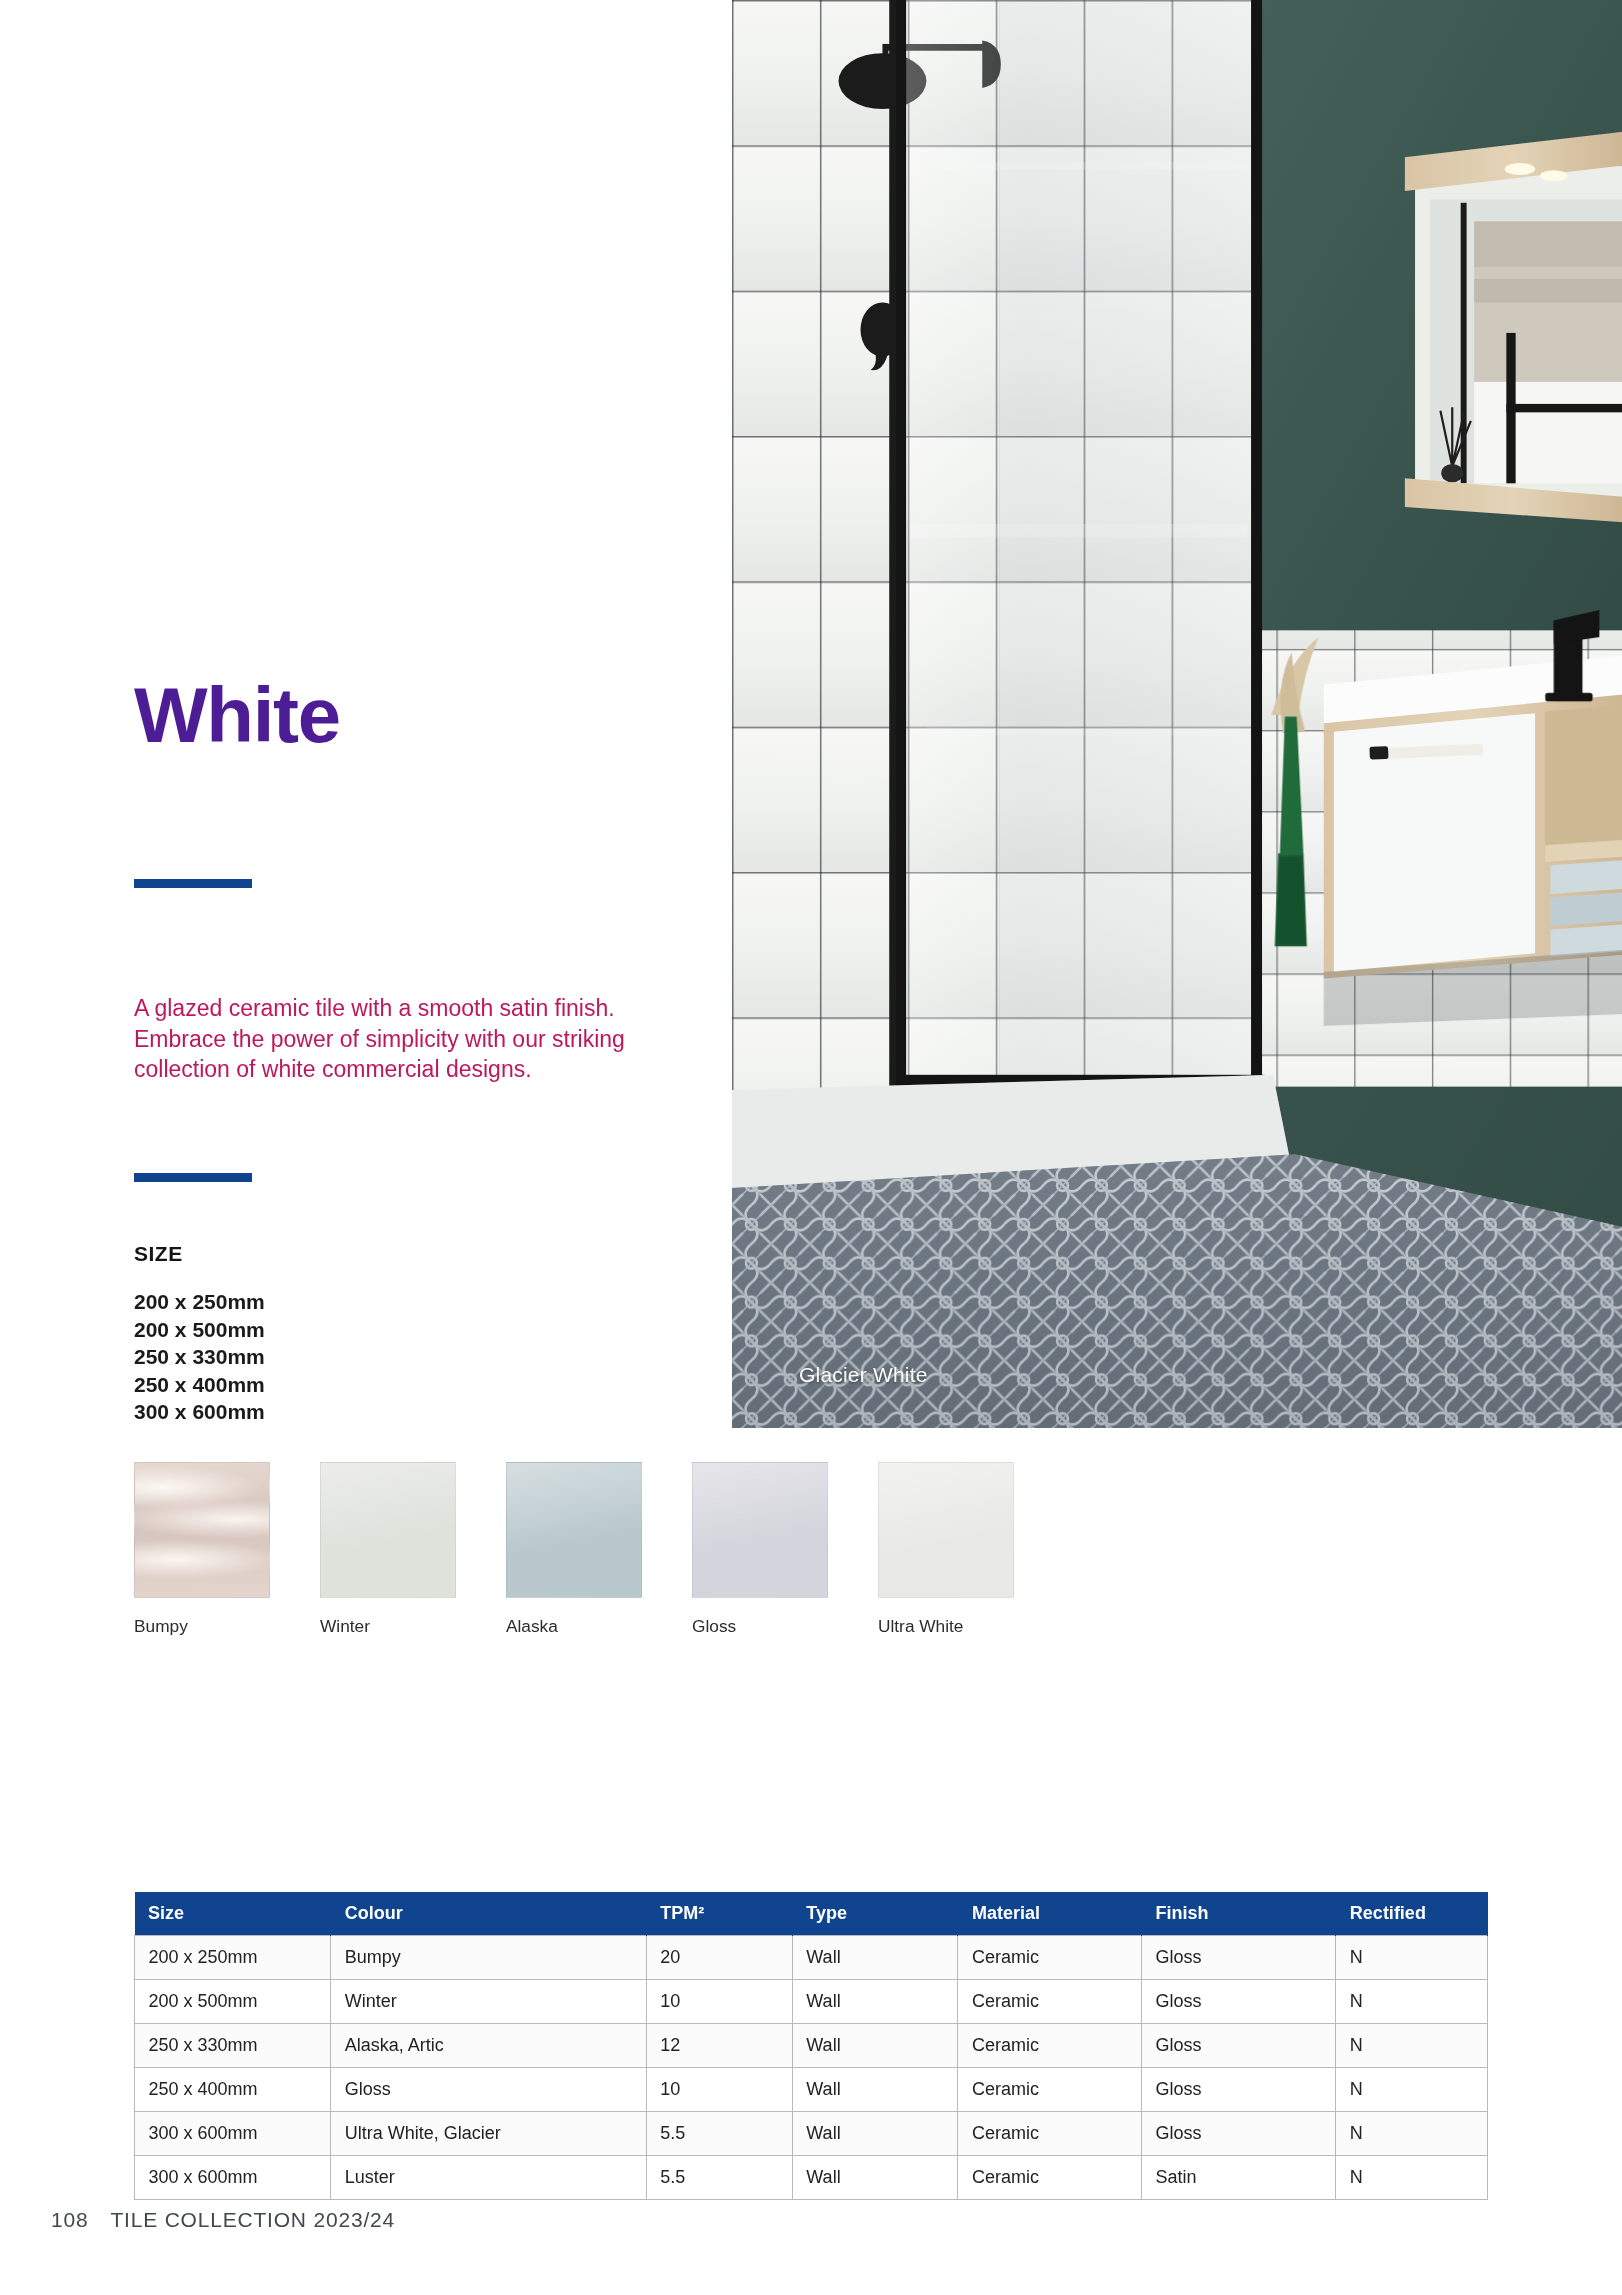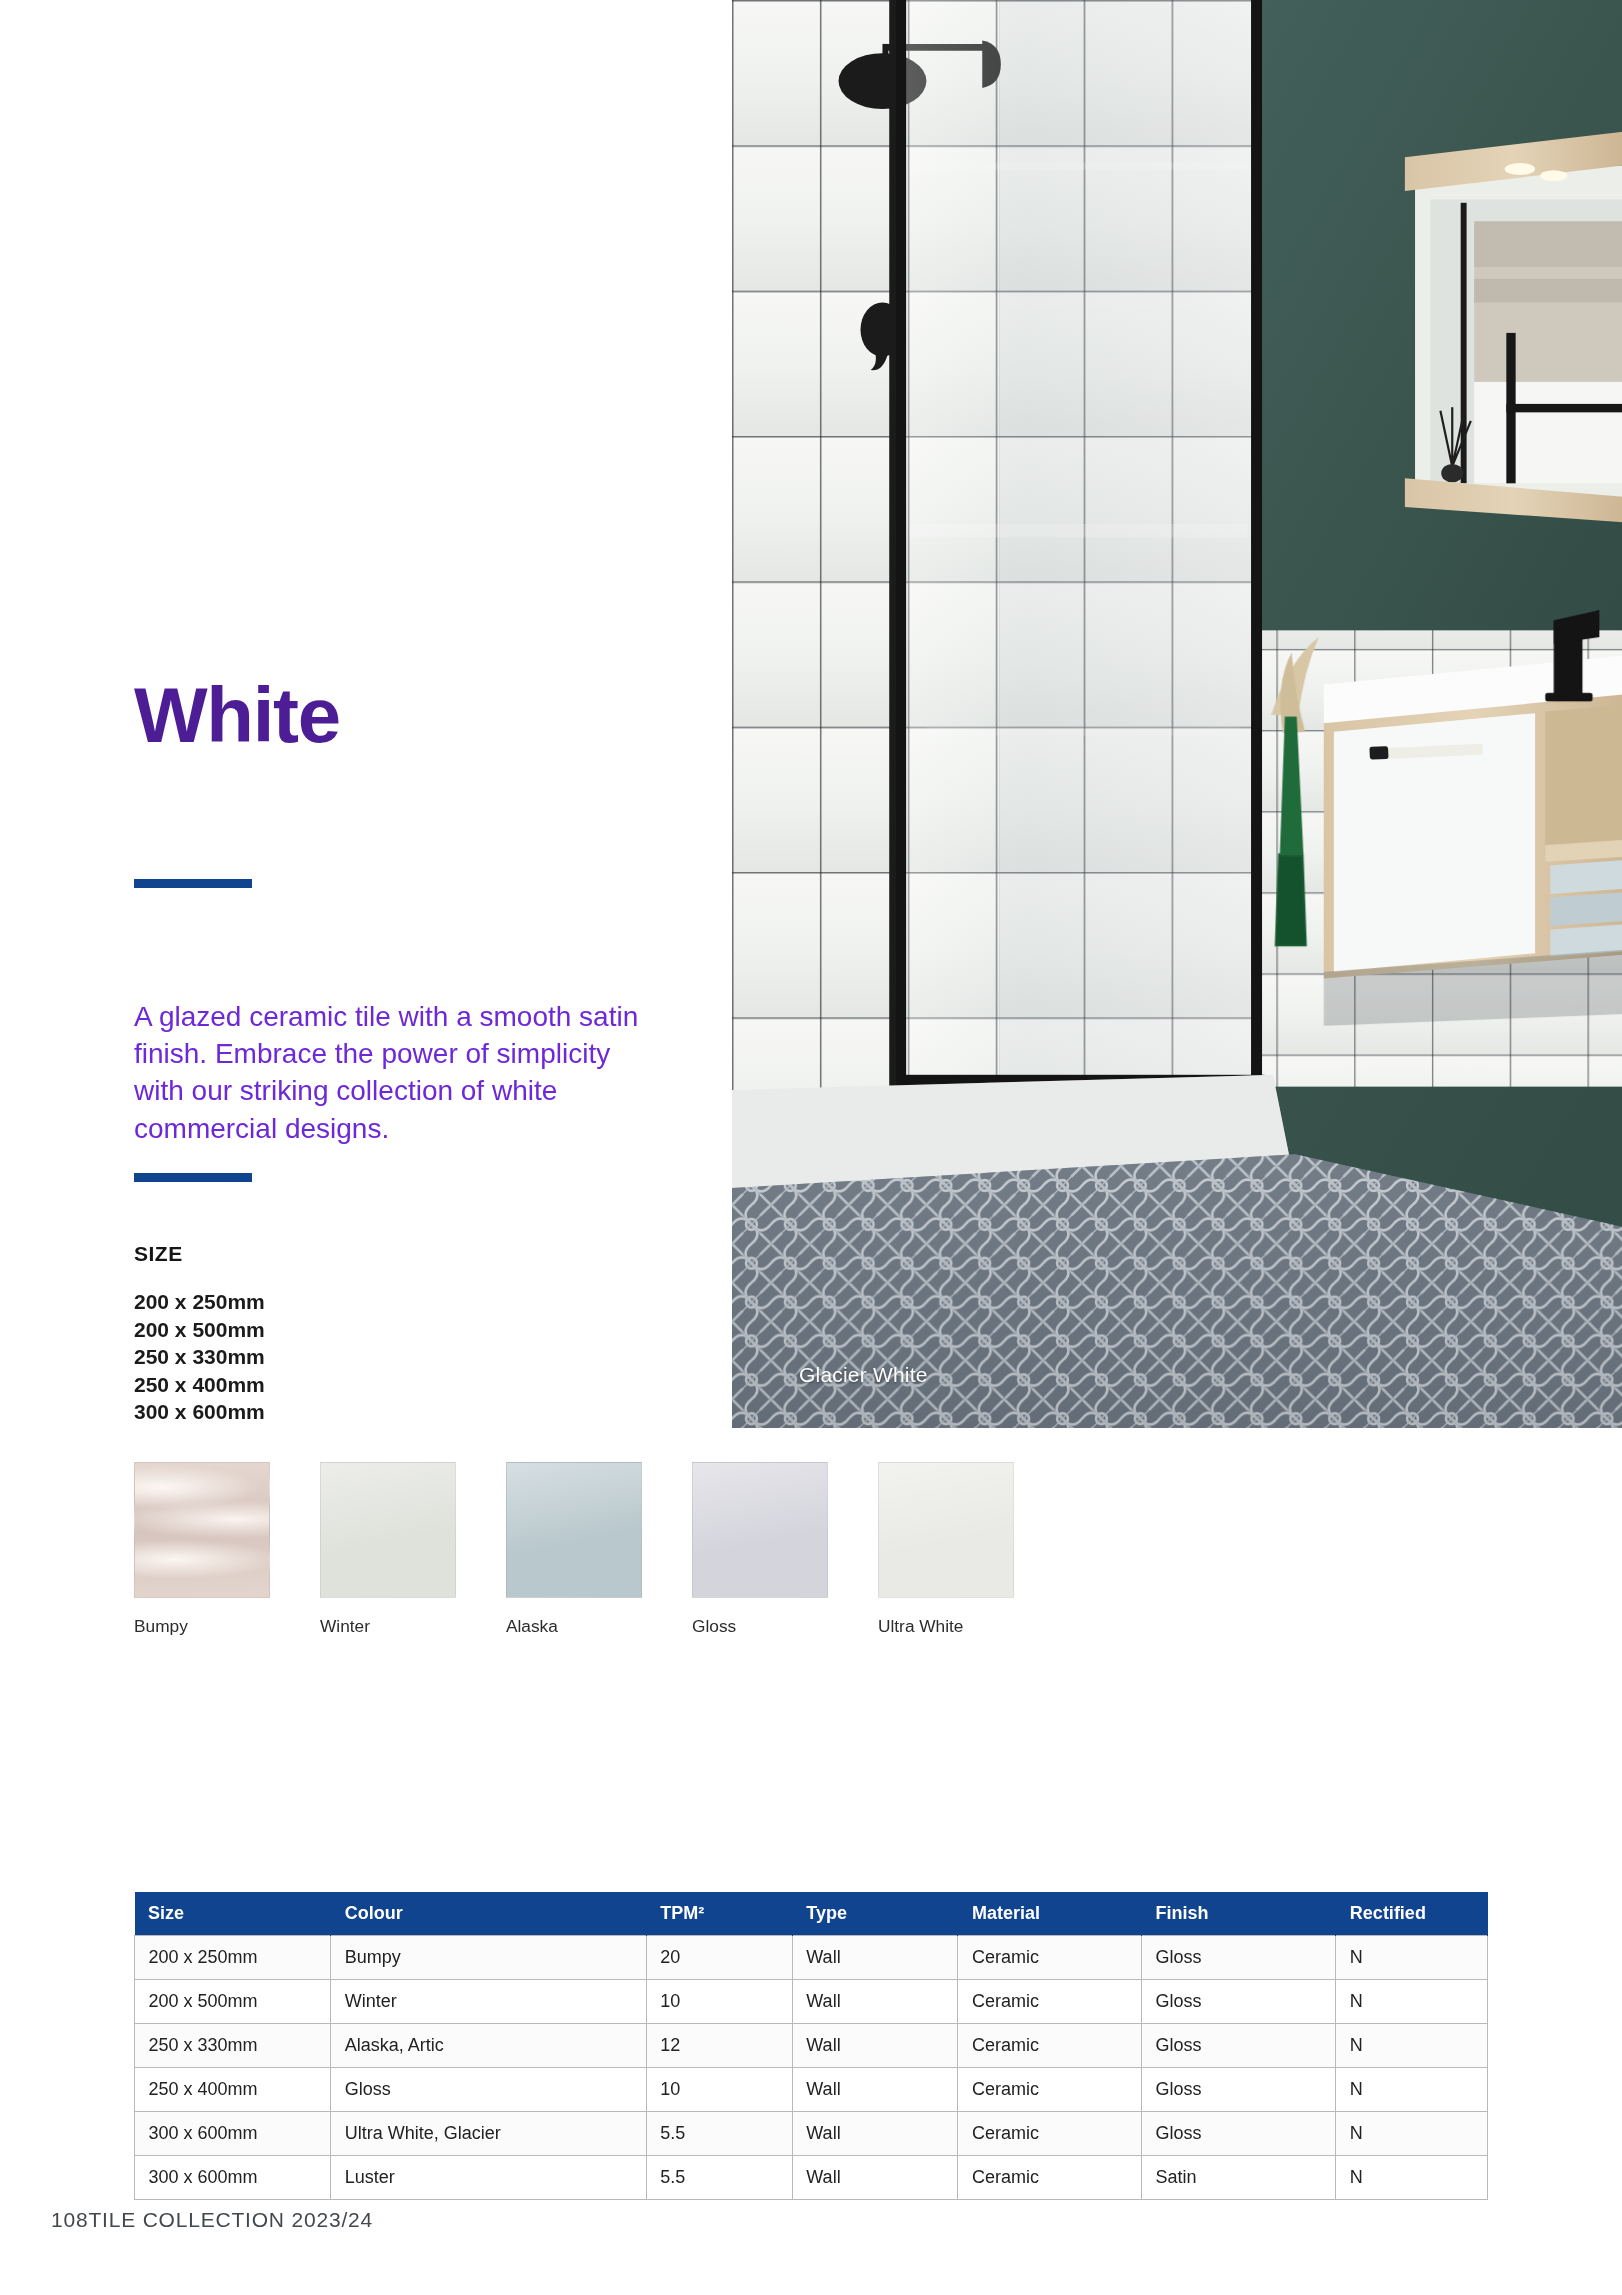--- a/index.html
+++ b/index.html
@@ -56,23 +56,23 @@
     background: #10448f;
   }
   .rule-1 { left: 134px; top: 879px; }
   .rule-2 { left: 134px; top: 1173px; }
 
   .description {
     position: absolute;
     left: 134px;
     top: 970px;
     width: 522px;
-    font-size: 28px;
+    font-size: 23px;
     line-height: 1.33;
-    color: #6d28d9;
+    color: #be185d;
   }
 
   .size-heading {
     position: absolute;
     left: 134px;
     top: 1242px;
     font-size: 21px;
     font-weight: 700;
     letter-spacing: 0.5px;
     color: #151515;
@@ -147,21 +147,21 @@
 
   
   .footer {
     position: absolute;
     left: 51px;
     top: 2208px;
     font-size: 21px;
     letter-spacing: 0.8px;
     color: #43484d;
   }
-  .footer .pg { }
+  .footer .pg { margin-right: 22px; }
 </style>
 </head>
 <body>
 
 <div class="hero">
   <svg viewBox="0 0 1054 1690" preserveAspectRatio="none">
     <defs>
       <linearGradient id="gGreen" x1="0" y1="0" x2="1" y2="1">
         <stop offset="0%" stop-color="#43605a"></stop>
         <stop offset="55%" stop-color="#3a554e"></stop>

